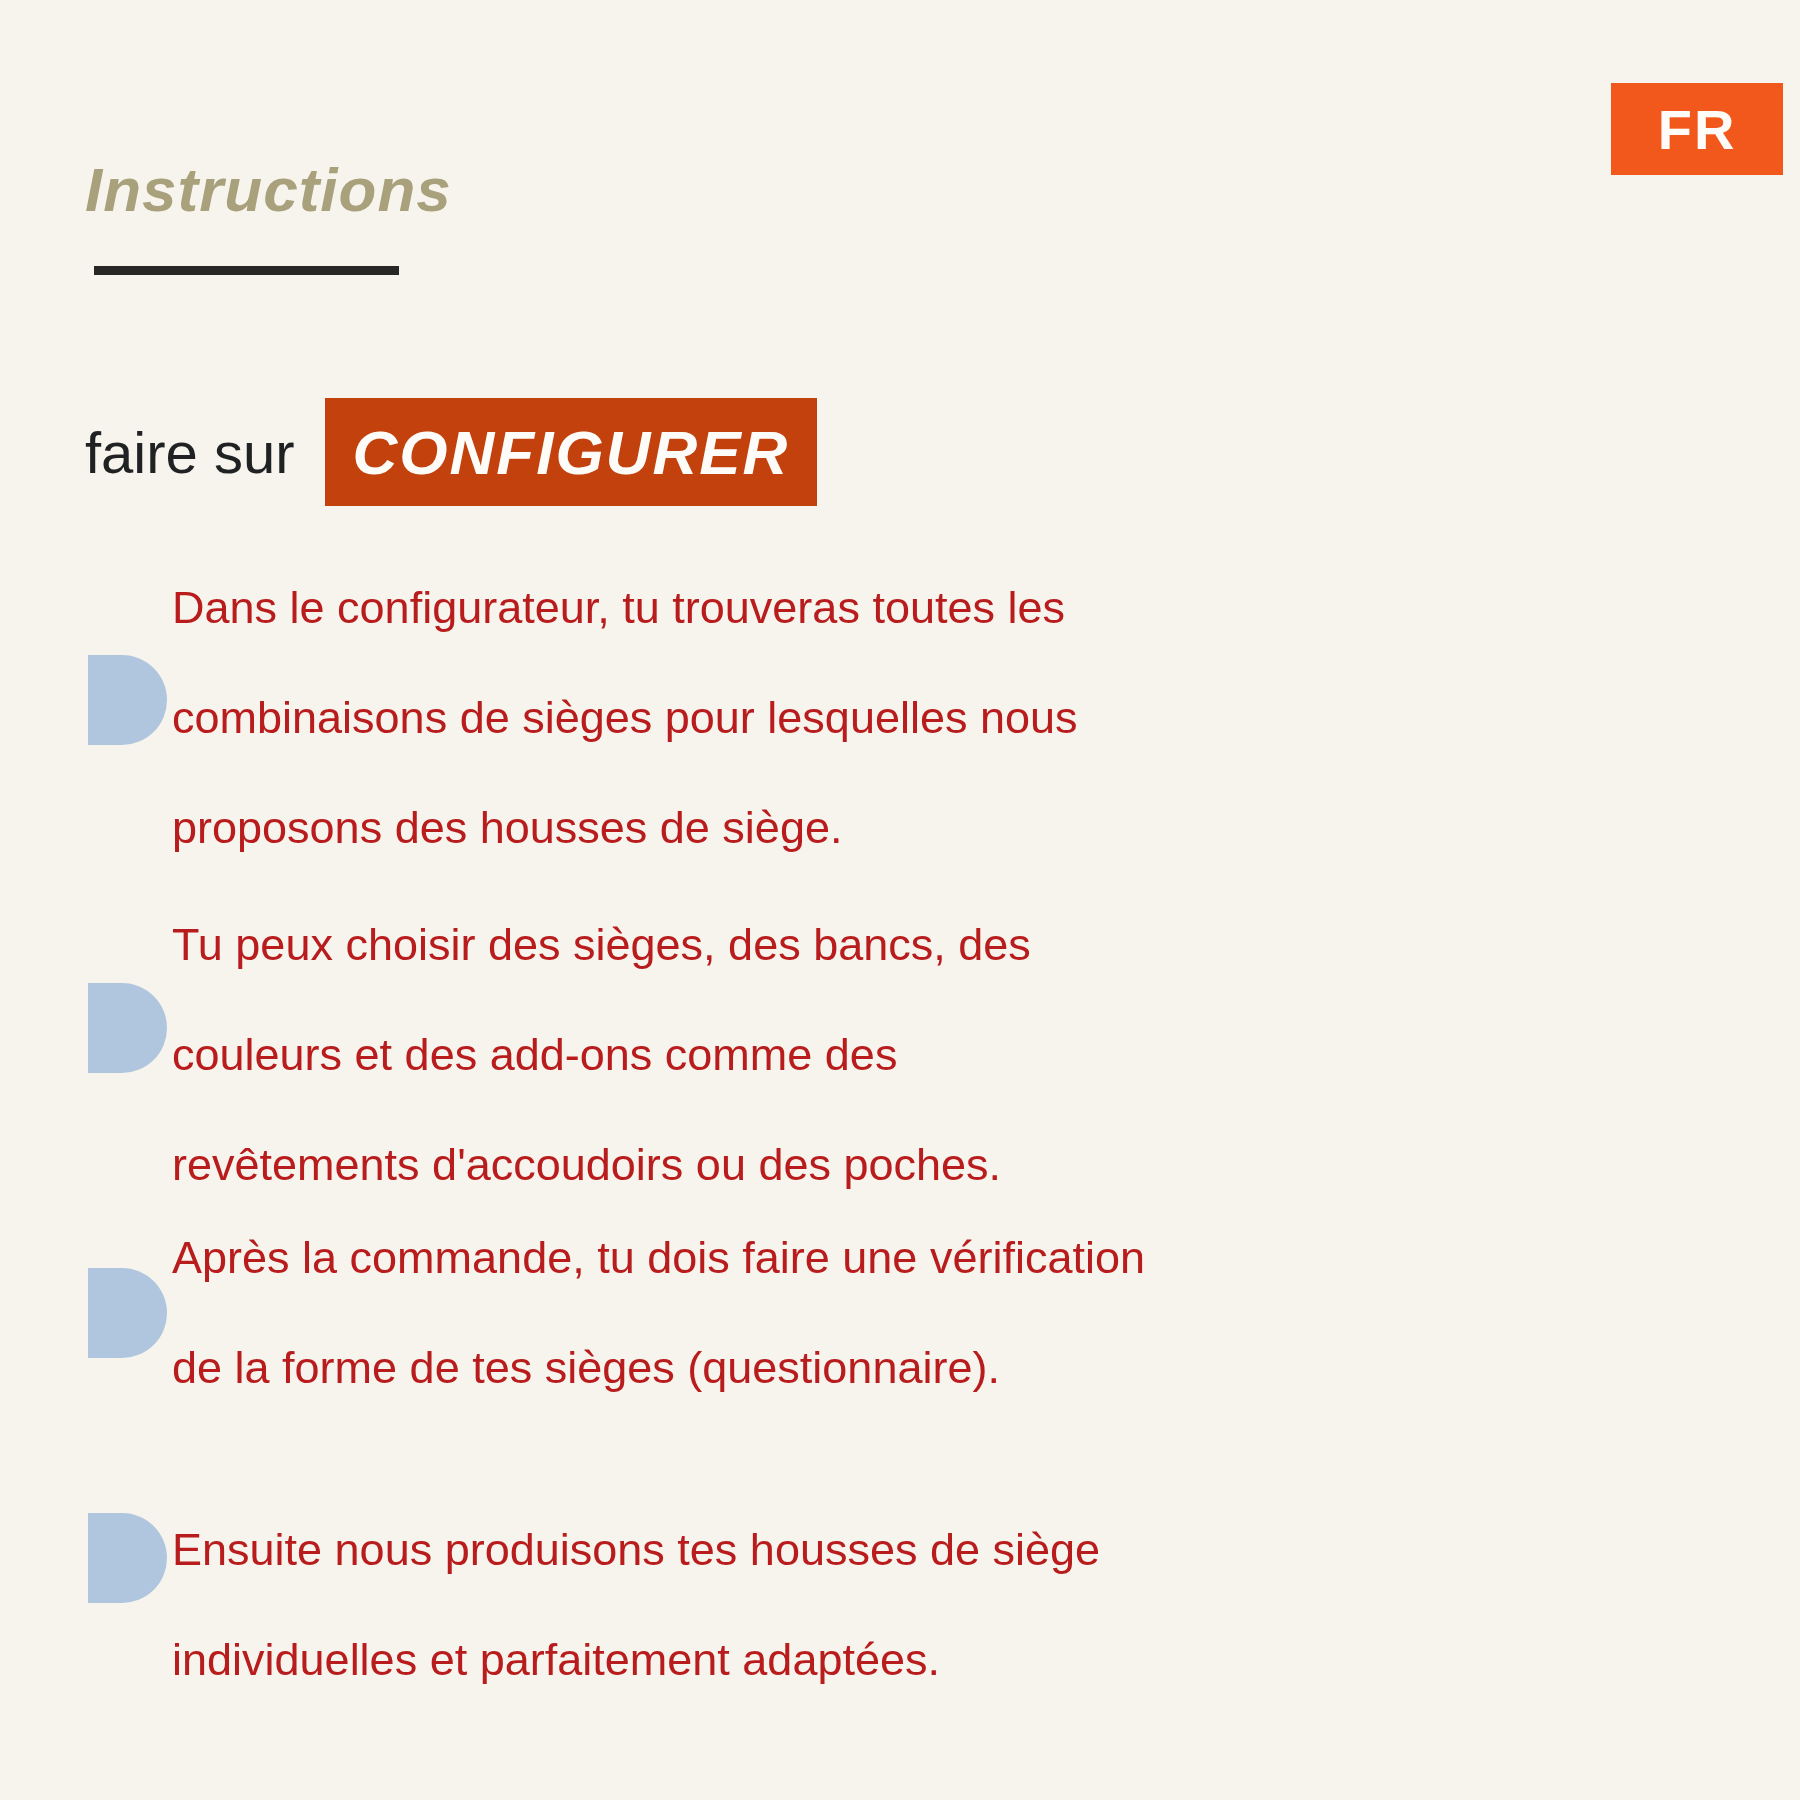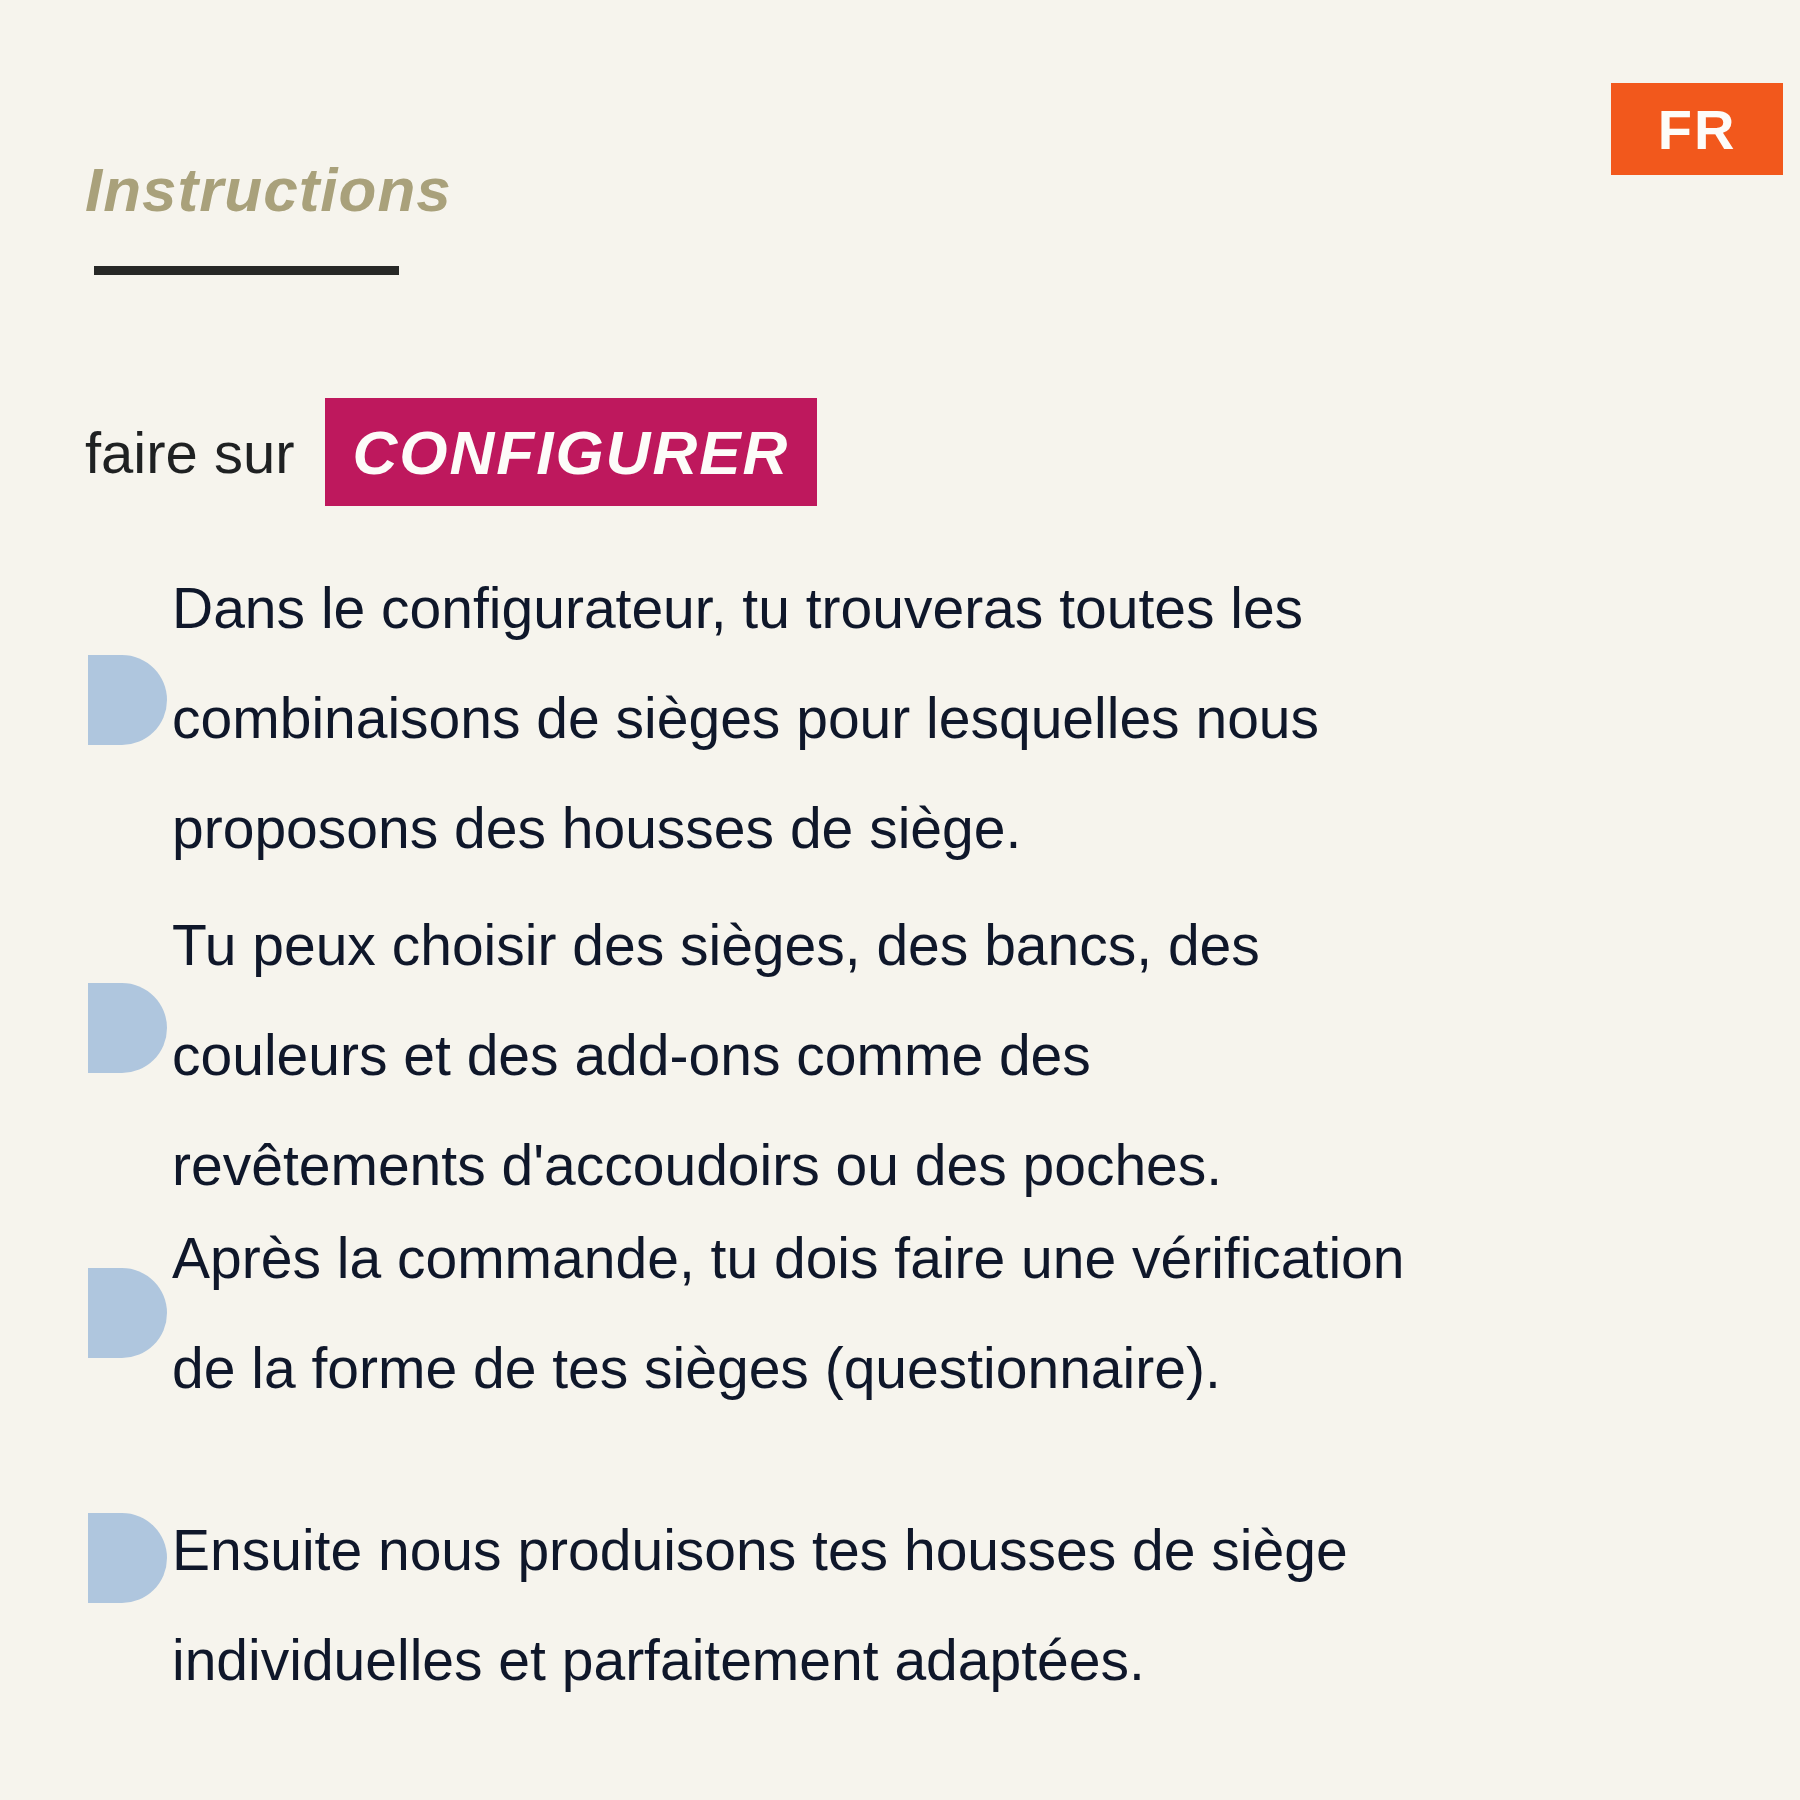--- a/index.html
+++ b/index.html
@@ -51,21 +51,21 @@
     height: 108px;
     display: flex; align-items: center;
     gap: 30px;
   }
   .intro-prefix {
     font-size: 58px;
     color: #1f2122;
   }
   .configure-btn {
     height: 108px;
-    background: #be185d;
+    background: #c2410c;
     color: #fdfcf9;
     display: flex; align-items: center;
     padding: 0 28px;
     font-size: 62px;
     font-weight: 700;
     font-style: italic;
     letter-spacing: 2px;
     border: none;
   }
 
@@ -79,23 +79,23 @@
   }
   .m1 { top: 655px; }
   .m2 { top: 983px; }
   .m3 { top: 1268px; }
   .m4 { top: 1513px; }
 
   .bullet-text {
     position: absolute;
     left: 172px;
     width: 1480px;
-    font-size: 57px;
+    font-size: 45px;
     line-height: 110px;
-    color: #0f172a;
+    color: #b91c1c;
     white-space: pre-line;
   }
   .t1 { top: 553px; }
   .t2 { top: 890px; }
   .t3 { top: 1203px; }
   .t4 { top: 1495px; }
 </style>
 </head>
 <body>
 

